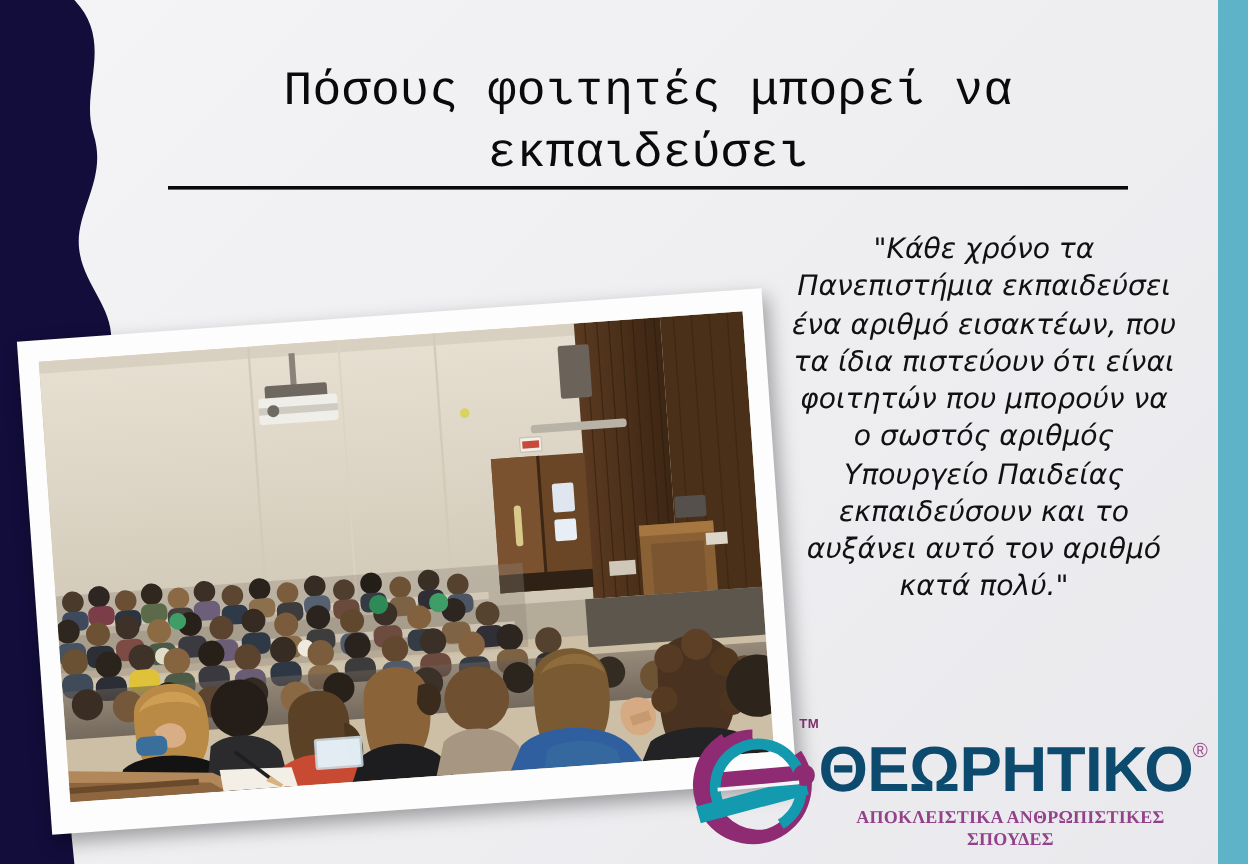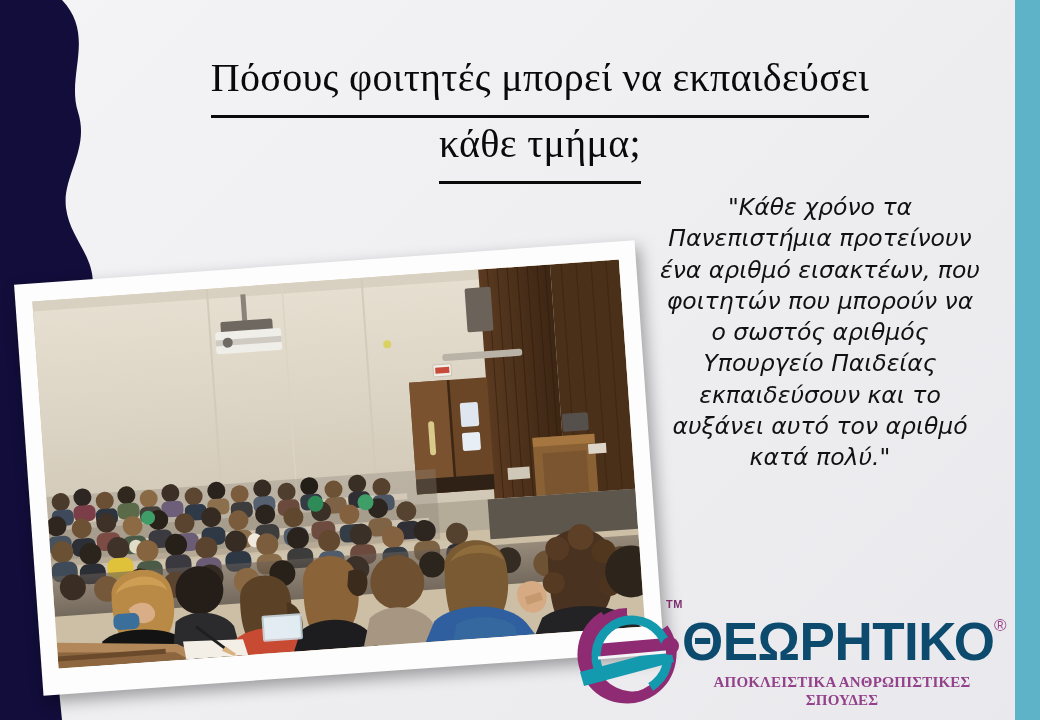--- a/index.html
+++ b/index.html
@@ -41,28 +41,28 @@
   
   .title-wrap {
     position: absolute;
     left: 140px;
     top: 52px;
     width: 800px;
     text-align: center;
   }
   .title-line {
     display: inline-block;
-    font-family: Liberation Serif, serif;
+    font-family: Liberation Mono, monospace;
     font-weight: 400;
     font-size: 40px;
     line-height: 1.28;
     color: #0a0a0a;
     letter-spacing: 0.3px;
     border-bottom: 3px solid #0a0a0a;
-    padding-bottom: 12px;
+    padding-bottom: 1px;
   }
 
   
   .quote {
     position: absolute;
     left: 655px;
     top: 192px;
     width: 330px;
     text-align: center;
     font-family: "DejaVu Sans", sans-serif;
@@ -176,27 +176,27 @@
              C 62,574 94,590 88,624
              C 82,658 56,672 60,700
              L 62,720 L0,720 Z" fill="#120d3a"></path>
   </svg>
 
   <div class="right-stripe"></div>
 
   <div class="title-wrap">
     <div class="title-line">Πόσους φοιτητές μπορεί να εκπαιδεύσει</div>
     <br>
-    <div class="title-line">κάθε τμήμα;</div>
   </div>
 
   <div class="quote">
     <div>"Κάθε χρόνο τα</div>
-    <div>Πανεπιστήμια προτείνουν</div>
+    <div>Πανεπιστήμια εκπαιδεύσει</div>
     <div>ένα αριθμό εισακτέων, που</div>
+    <div>τα ίδια πιστεύουν ότι είναι</div>
     <div>φοιτητών που μπορούν να</div>
     <div>ο σωστός αριθμός</div>
     <div>Υπουργείο Παιδείας</div>
     <div>εκπαιδεύσουν και το</div>
     <div>αυξάνει αυτό τον αριθμό</div>
     <div>κατά πολύ."</div>
   </div>
 
   <div class="photo-frame">
     <div class="photo-inner">

